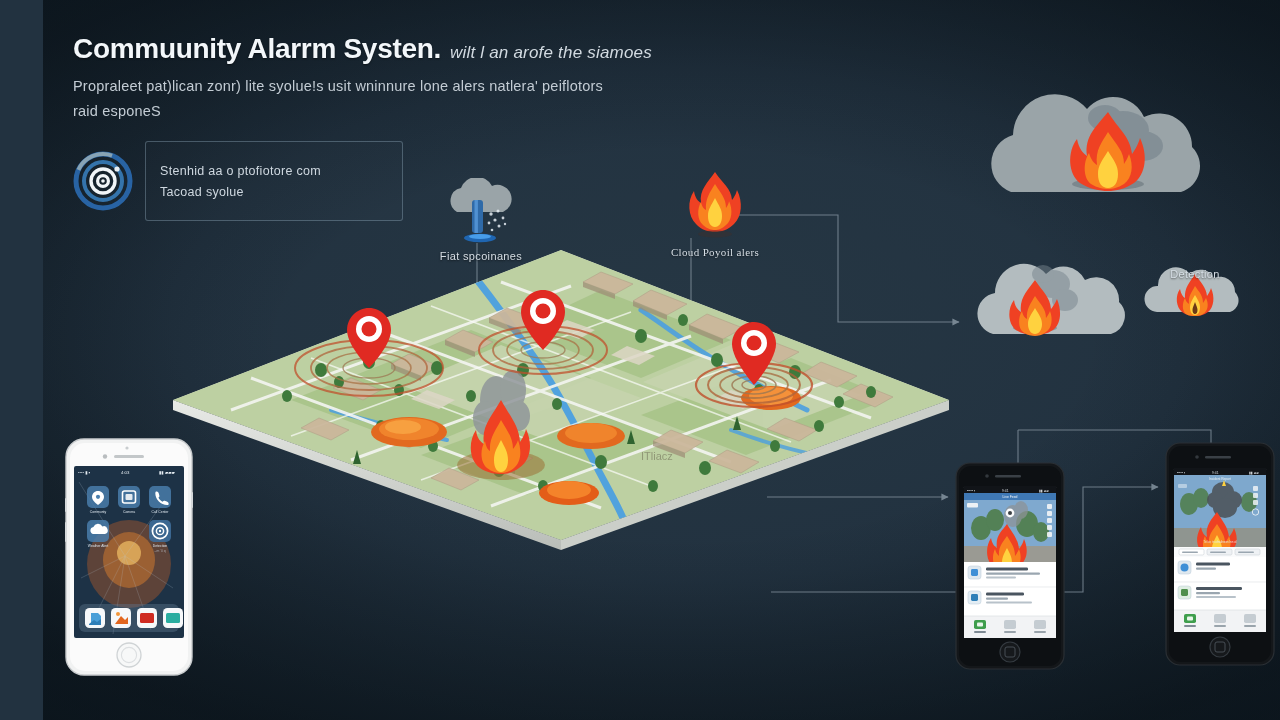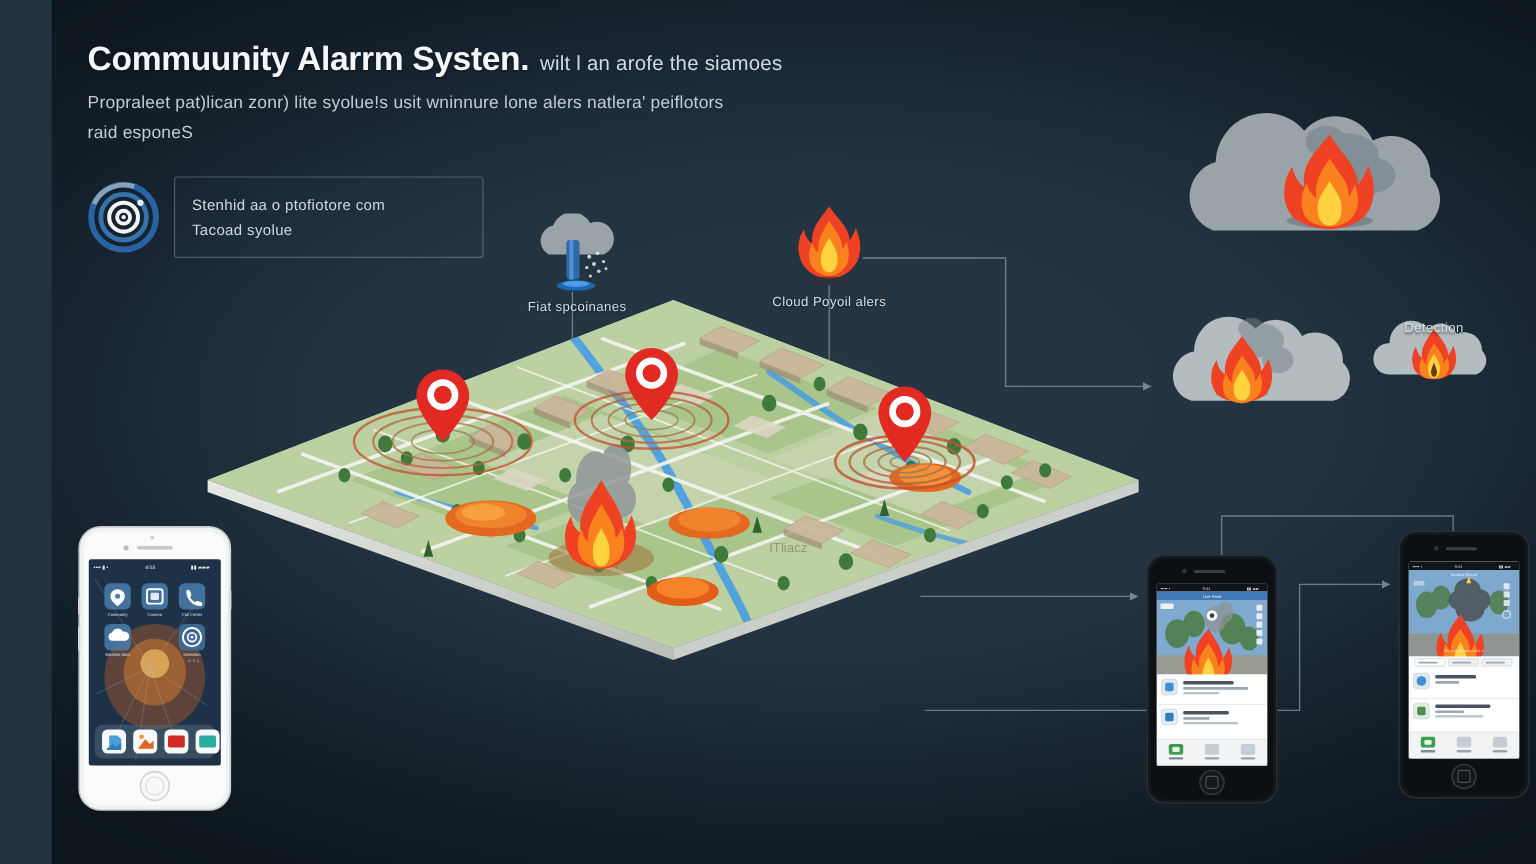--- a/index.html
+++ b/index.html
@@ -25,54 +25,54 @@
   }
   .layer { position:absolute; }
 
   
   #header { left:30px; top:33px; width:700px; z-index:6; }
   #title-line { display:flex; align-items:baseline; flex-wrap:wrap; gap:9px; }
   #title {
     font-size:28px; font-weight:bold; letter-spacing:-.3px;
     color:#f3f7fa; text-shadow:0 1px 2px rgba(0,0,0,.5);
   }
-  #title-suffix { font-size:17px; color:#d2dae1; font-weight:400; letter-spacing:.2px; }
+  #title-suffix { font-size:17px; color:#d2dae1; font-weight:400; letter-spacing:.2px;font-style:italic; }
   #subtitle {
     margin-top:9px; font-size:14.5px; line-height:25px; color:#c3ccd4;
     max-width:620px; letter-spacing:.2px; font-weight:400;
   }
 
   
   #info-card {
     left:24px; top:144px; width:336px; height:74px; z-index:6;
     display:flex; align-items:center;
   }
   #radar-badge { width:72px; height:72px; position:relative; flex:0 0 72px; }
   #radar-badge svg { display:block; }
   #info-box {
-    margin-left:6px; flex:1; height:68px;
+    margin-left:6px; flex:1; height:80px;
     border:1px solid rgba(150,175,195,.38);
     border-radius:3px;
     display:flex; flex-direction:column; justify-content:center;
     padding:6px 14px; gap:5px;
     background:rgba(255,255,255,.012);
   }
   .info-line { font-size:12.5px; color:#cfd8e0; letter-spacing:.3px; line-height:16px; }
 
   
   #connectors { left:0; top:0; width:1280px; height:720px; z-index:2; }
 
   
   .node { z-index:7; text-align:center; }
   .node-label {
     margin-top:6px; font-size:11px; color:#d6dee5; letter-spacing:.35px;
     white-space:nowrap; text-shadow:0 1px 2px rgba(0,0,0,.55);
   }
   #node-sensor { left:378px; top:178px; width:120px; }
-  #node-flame  { left:588px; top:168px; width:120px; }
+  #node-flame  { left:612px; top:168px; width:120px;font-family:Liberation Serif, serif; }
   #node-realtime { left:1098px; top:262px; width:108px; }
 
   
   #cloud-big   { left:930px; top:88px;  width:270px; height:112px; z-index:5; }
   #cloud-mid   { left:926px; top:258px; width:176px; height:82px;  z-index:5; }
   #cloud-small { left:1100px;top:264px; width:104px; height:52px;  z-index:5; }
 
   
   #map { left:128px; top:250px; width:778px; height:300px; z-index:4; }
 

